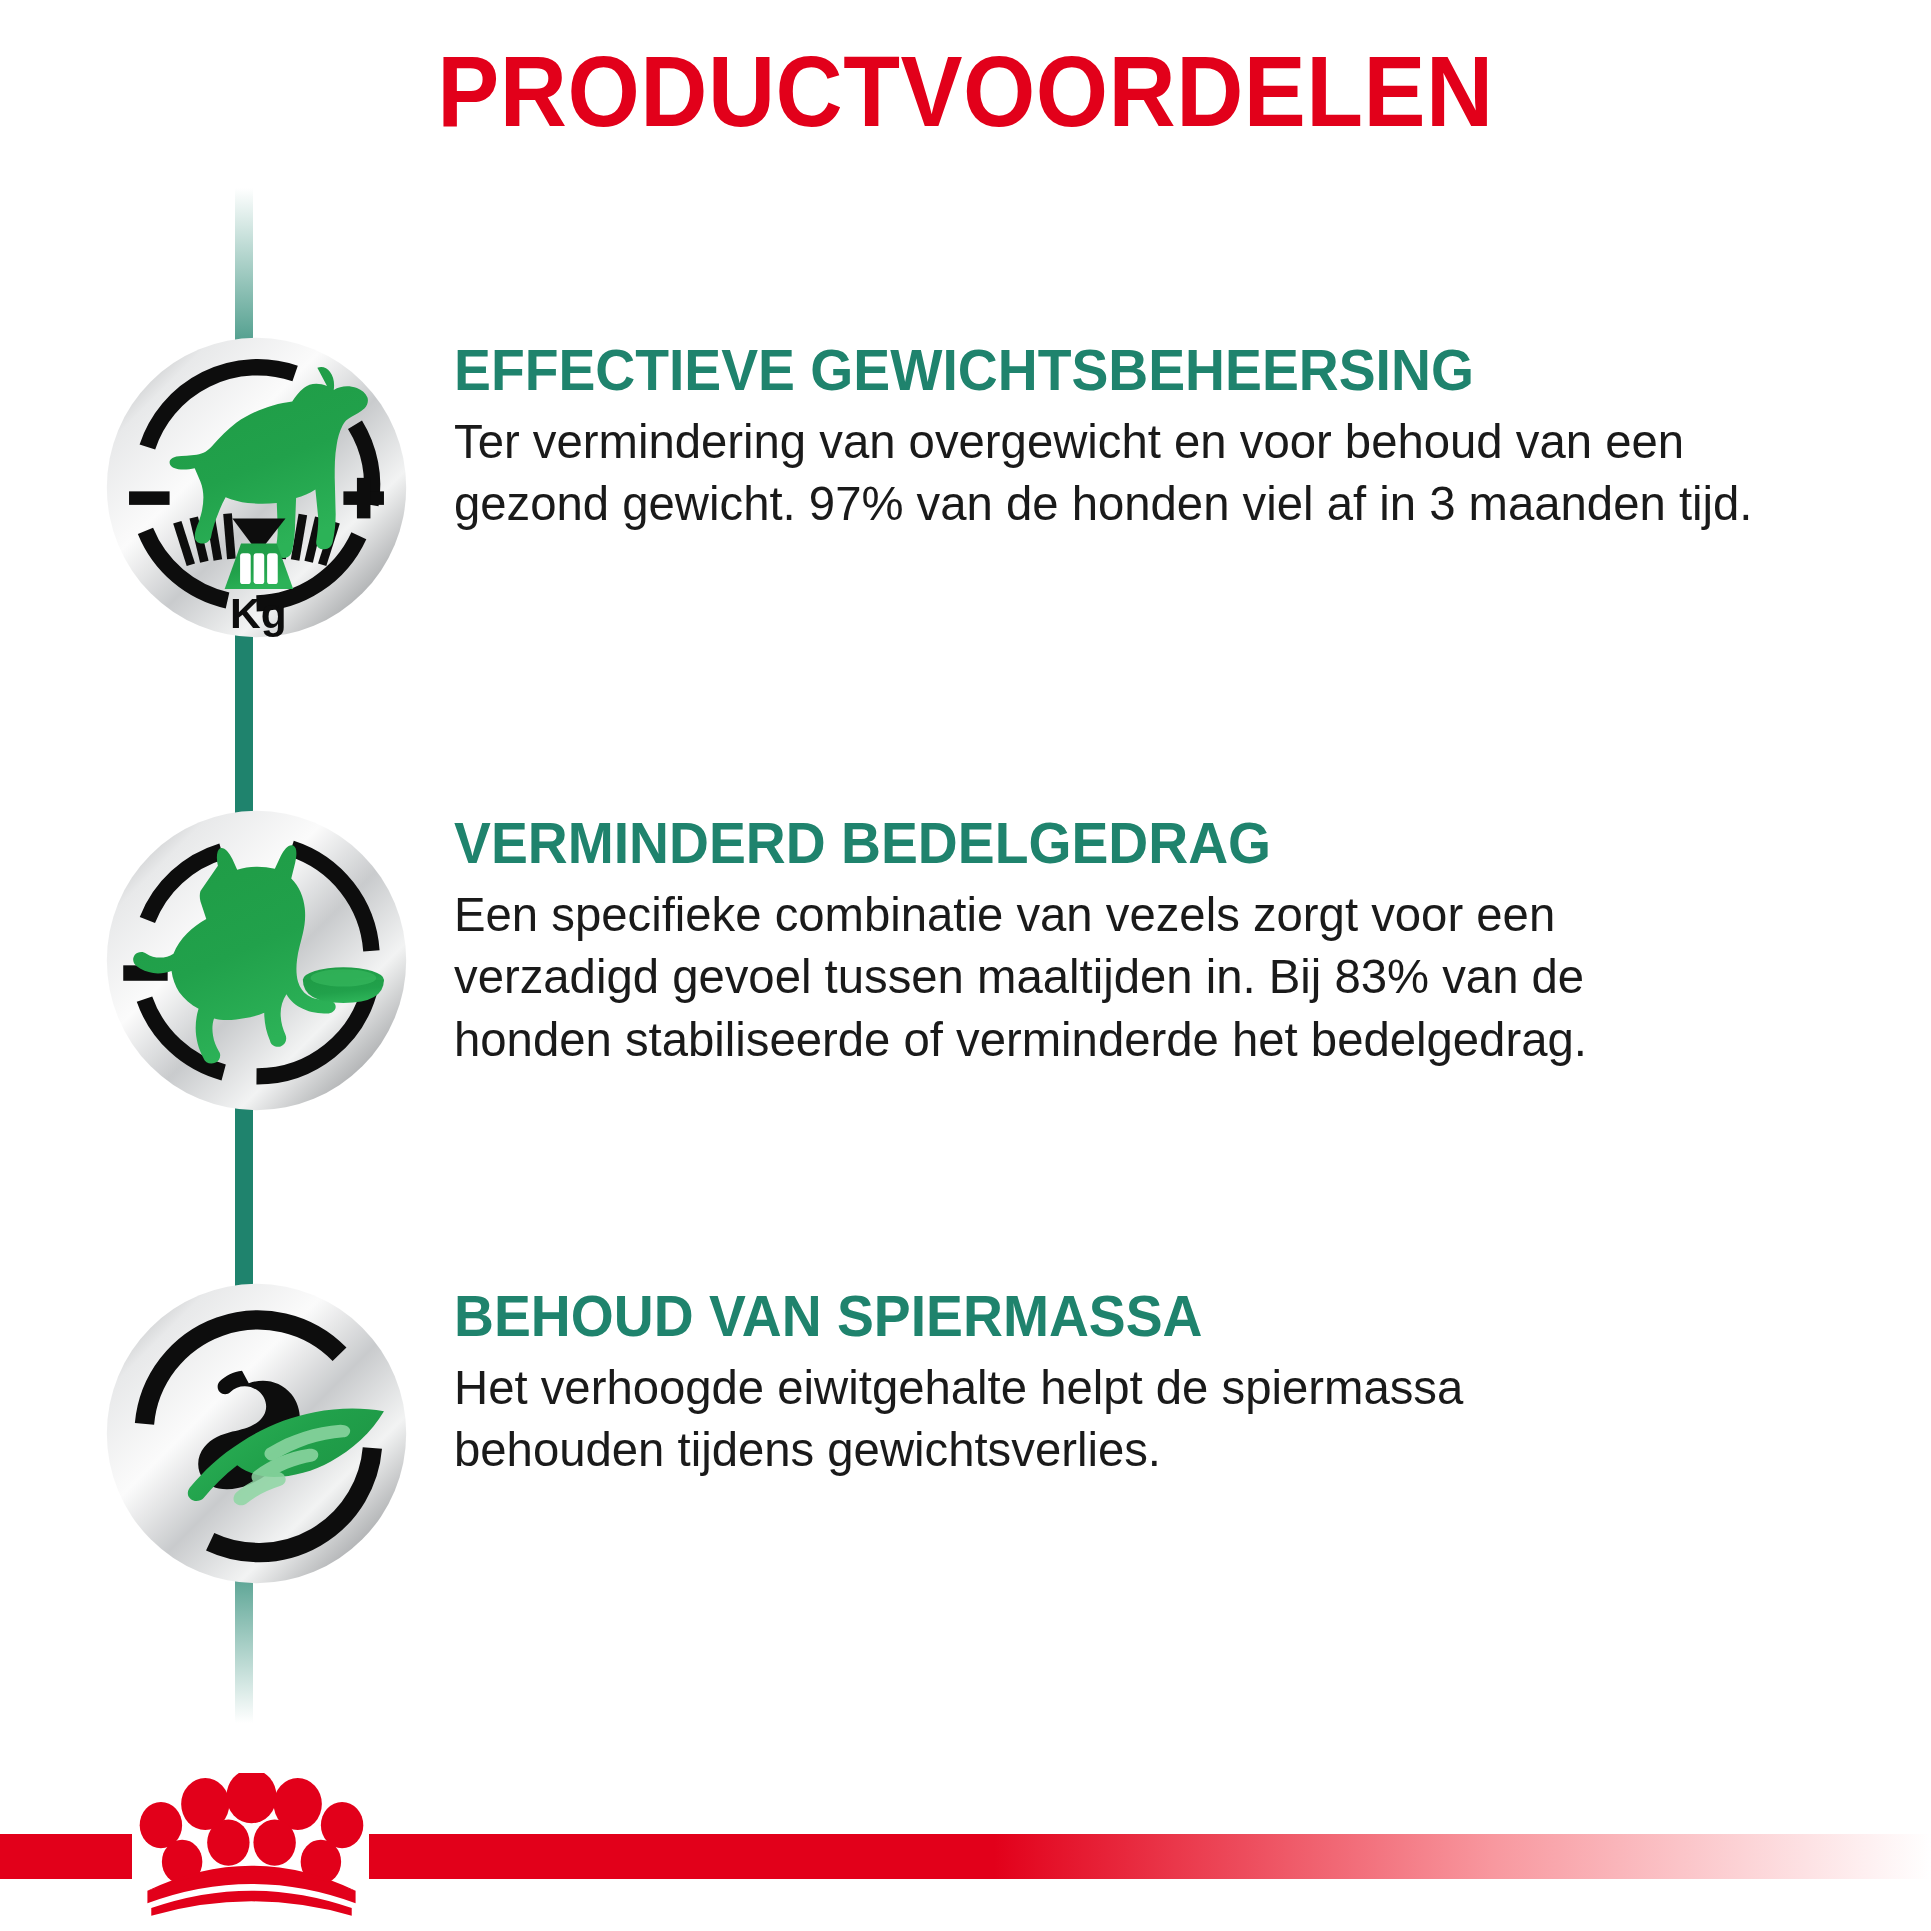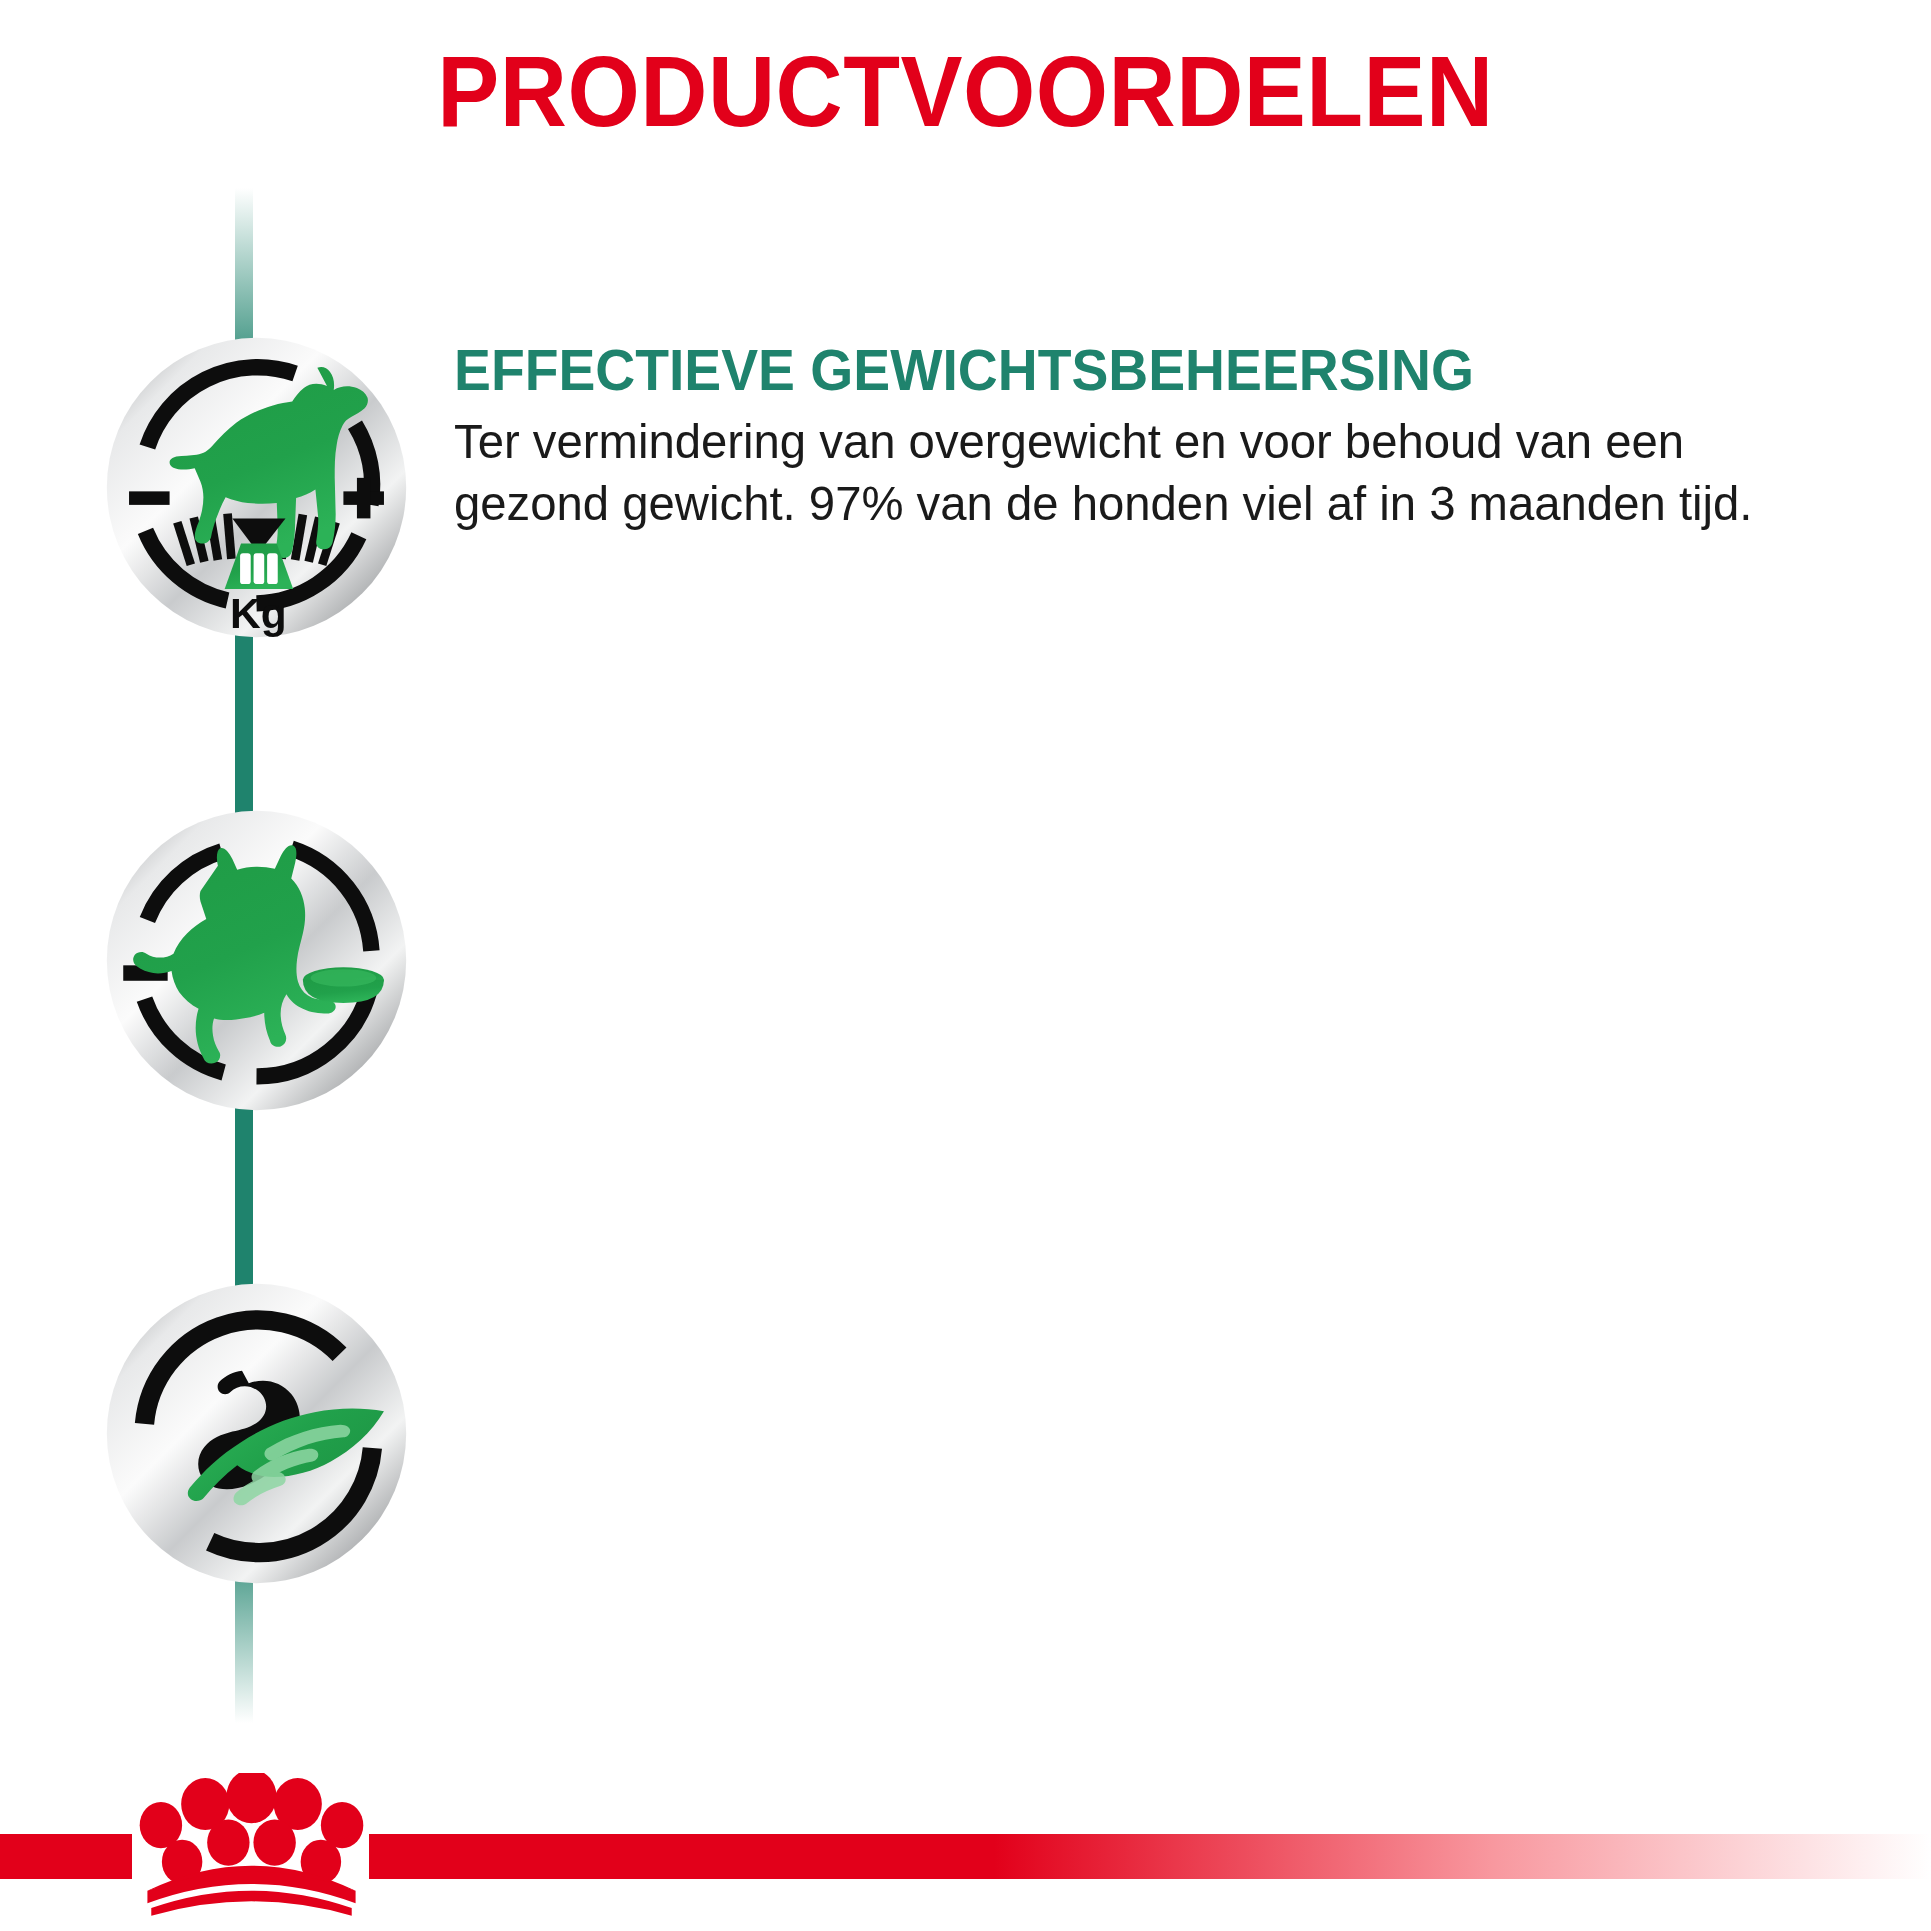--- a/index.html
+++ b/index.html
@@ -234,20 +234,24 @@
 
       <rect x="22" y="165" width="46" height="16" fill="#0d0d0d"></rect>
 
       <path fill="url(#grn2)" d="M120 62c-2-9-1-16 2-18 4-2 9 3 13 11l5 11c7-2 14-3 21-3 6 0 12 1 18 2l6-13c4-8 9-13 13-11 4 2 4 9 2 18l-4 16c8 8 13 19 14 31 1 9 0 18-2 26-2 9-5 18-6 27-1 8-1 16 1 23 2 6 5 11 10 14 6 4 13 5 20 5 5 0 9 3 9 7s-4 7-9 7c-8 0-17-1-25-5-7-3-13-8-17-15-4 6-6 13-6 20 0 8 2 15 5 22 2 5 0 10-5 12-5 1-10-1-11-6-4-9-6-19-6-29-9 4-19 6-29 7-8 1-16 1-23-1-2 6-2 12-1 18 1 6 3 11 6 16 3 4 1 10-4 12-5 2-10 0-12-5-5-9-8-20-8-31 0-7 1-14 3-20-8-4-15-10-20-17-4-6-7-14-8-22-6 2-13 3-19 2-6-1-12-3-17-7-4-3-5-8-2-12 3-3 8-4 12-1 4 3 9 4 14 4 5 0 10-1 14-4 3-8 8-15 14-21 6-6 13-11 20-15l-6-18c-1-4-1-8 0-11z"></path>
 
       <ellipse cx="250" cy="180" rx="42" ry="13" fill="url(#grn2)"></ellipse>
       <path d="M208 180 q0 24 42 24 q42 0 42 -24 z" fill="url(#grn2)"></path>
       <ellipse cx="250" cy="178" rx="34" ry="9" fill="#3dbd63" opacity="0.55"></ellipse>
     </svg>
   </div>
+  <div class="benefit-text">
+    <h2 class="benefit-heading">VERMINDERD BEDELGEDRAG</h2>
+    <p class="benefit-body">Een specifieke combinatie van vezels zorgt voor een verzadigd gevoel tussen maaltijden in. Bij 83% van de honden stabiliseerde of verminderde het bedelgedrag.</p>
+  </div>
 </div>
 
 <div class="benefit benefit-3">
   <div class="badge">
     <svg viewBox="0 0 320 320" xmlns="http://www.w3.org/2000/svg">
       <defs>
         <linearGradient id="metal3" x1="0" y1="0" x2="1" y2="1">
           <stop offset="0%" stop-color="#9a9c9e"></stop>
           <stop offset="18%" stop-color="#e8e9ea"></stop>
           <stop offset="38%" stop-color="#fbfbfb"></stop>
@@ -271,20 +275,24 @@
       <path fill="#0d0d0d" d="M152 108c16-6 33-2 44 11 9 11 11 26 7 40-3 12-10 23-19 32-9 9-20 17-32 22-10 4-21 6-31 4-9-2-17-8-20-17-3-9-1-19 5-26 7-9 18-13 29-16 9-2 18-4 25-9 6-4 10-10 10-17 0-6-3-12-8-16-4-3-9-5-14-5-6 0-11 2-15 6-3 3-8 3-11 0-3-3-3-8 0-11 6-6 14-10 23-11z"></path>
 
       <path fill="url(#grn3)" d="M292 137c-22-4-47-4-72 1-27 5-53 16-76 31-21 13-39 30-53 47-3 4-3 9 1 12 4 3 10 2 13-1 10-12 22-24 35-34 10 8 24 12 38 12 20 0 41-6 59-16 22-12 42-30 55-52z"></path>
       <g fill="#8fd7a4" opacity="0.85">
         <path d="M247 151c-26 2-52 10-75 24-4 2-5 7-2 10 2 3 7 4 10 2 21-13 45-21 70-23 4 0 7-3 7-7 0-3-4-6-10-6z"></path>
         <path d="M213 176c-20 3-39 11-55 23-4 3-4 8-1 11 3 3 8 3 11 0 15-11 32-18 50-21 4-1 6-4 6-7 0-4-4-7-11-6z"></path>
         <path d="M180 200c-15 4-29 11-41 21-3 3-4 8-1 11 3 3 8 3 11 1 11-9 23-15 36-19 4-1 6-5 5-8-1-4-5-7-10-6z"></path>
       </g>
     </svg>
   </div>
+  <div class="benefit-text">
+    <h2 class="benefit-heading">BEHOUD VAN SPIERMASSA</h2>
+    <p class="benefit-body">Het verhoogde eiwitgehalte helpt de spiermassa behouden tijdens gewichtsverlies.</p>
+  </div>
 </div>
 
 <div class="footer">
   <div class="footer-bar-left"></div>
   <div class="footer-bar-right"></div>
   <div class="crown">
     <svg viewBox="0 0 248 148" xmlns="http://www.w3.org/2000/svg">
       <g fill="#e2001a">
 
         <ellipse cx="30" cy="54" rx="22" ry="24"></ellipse>

